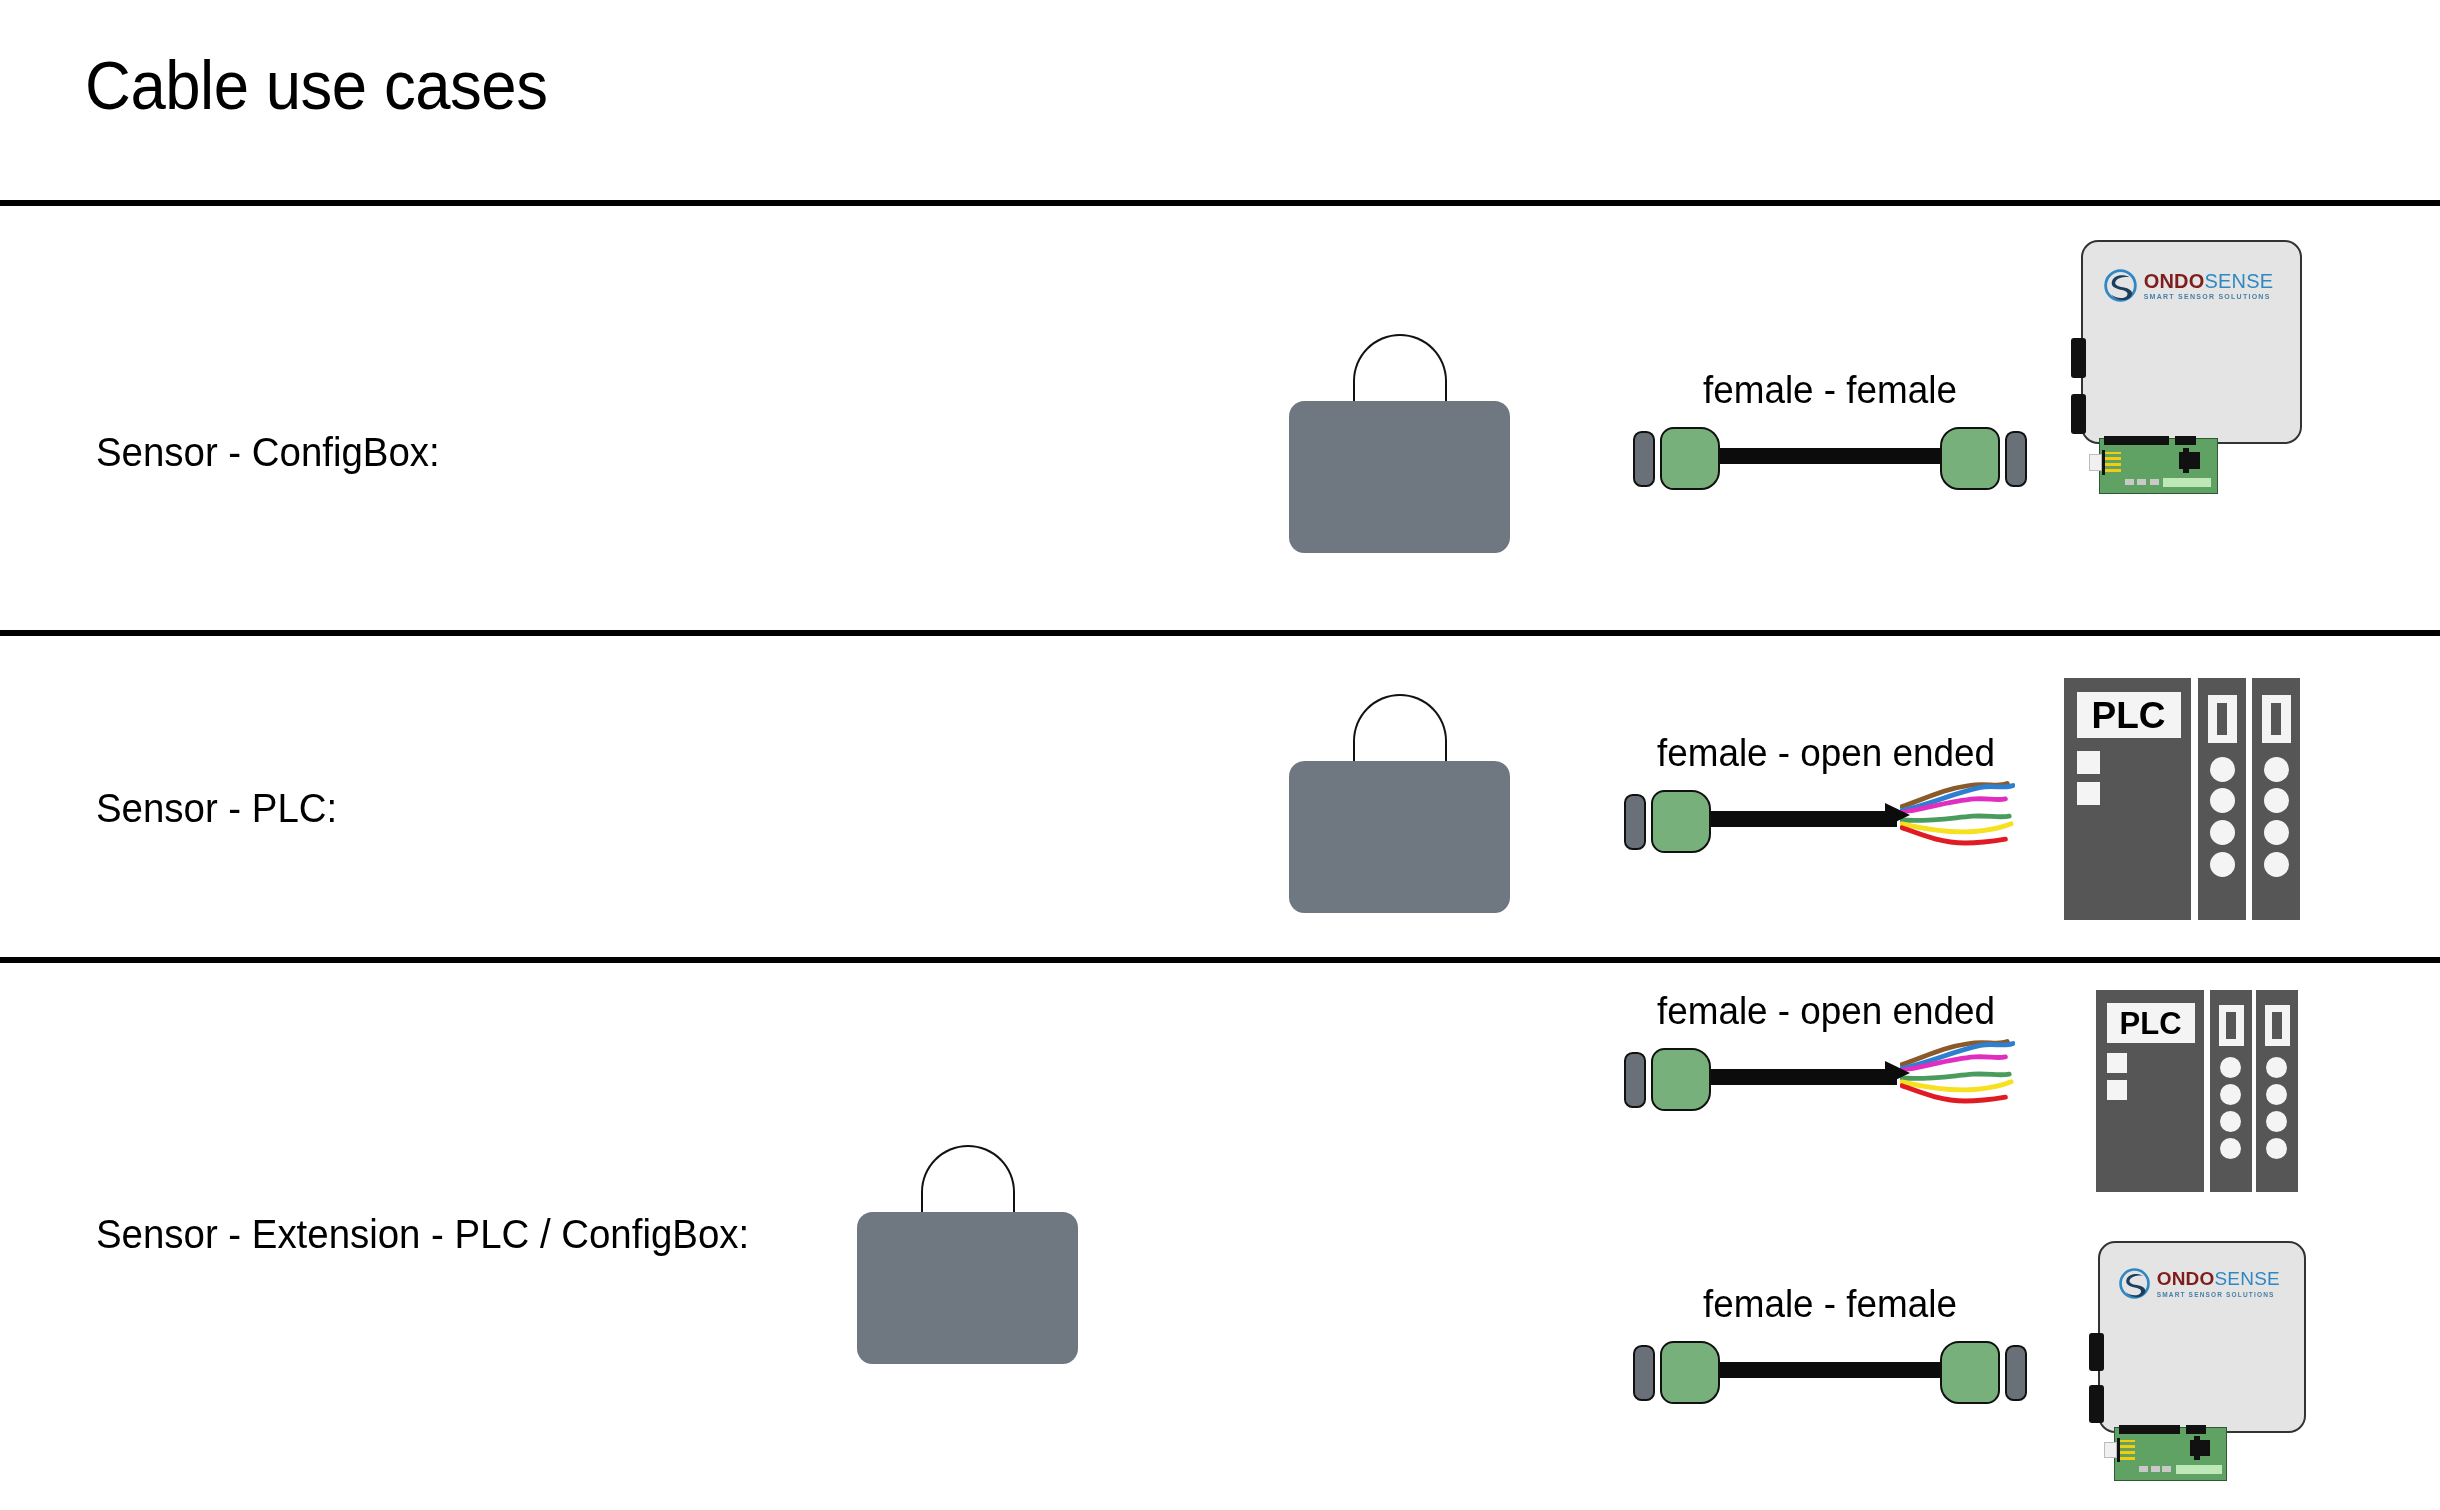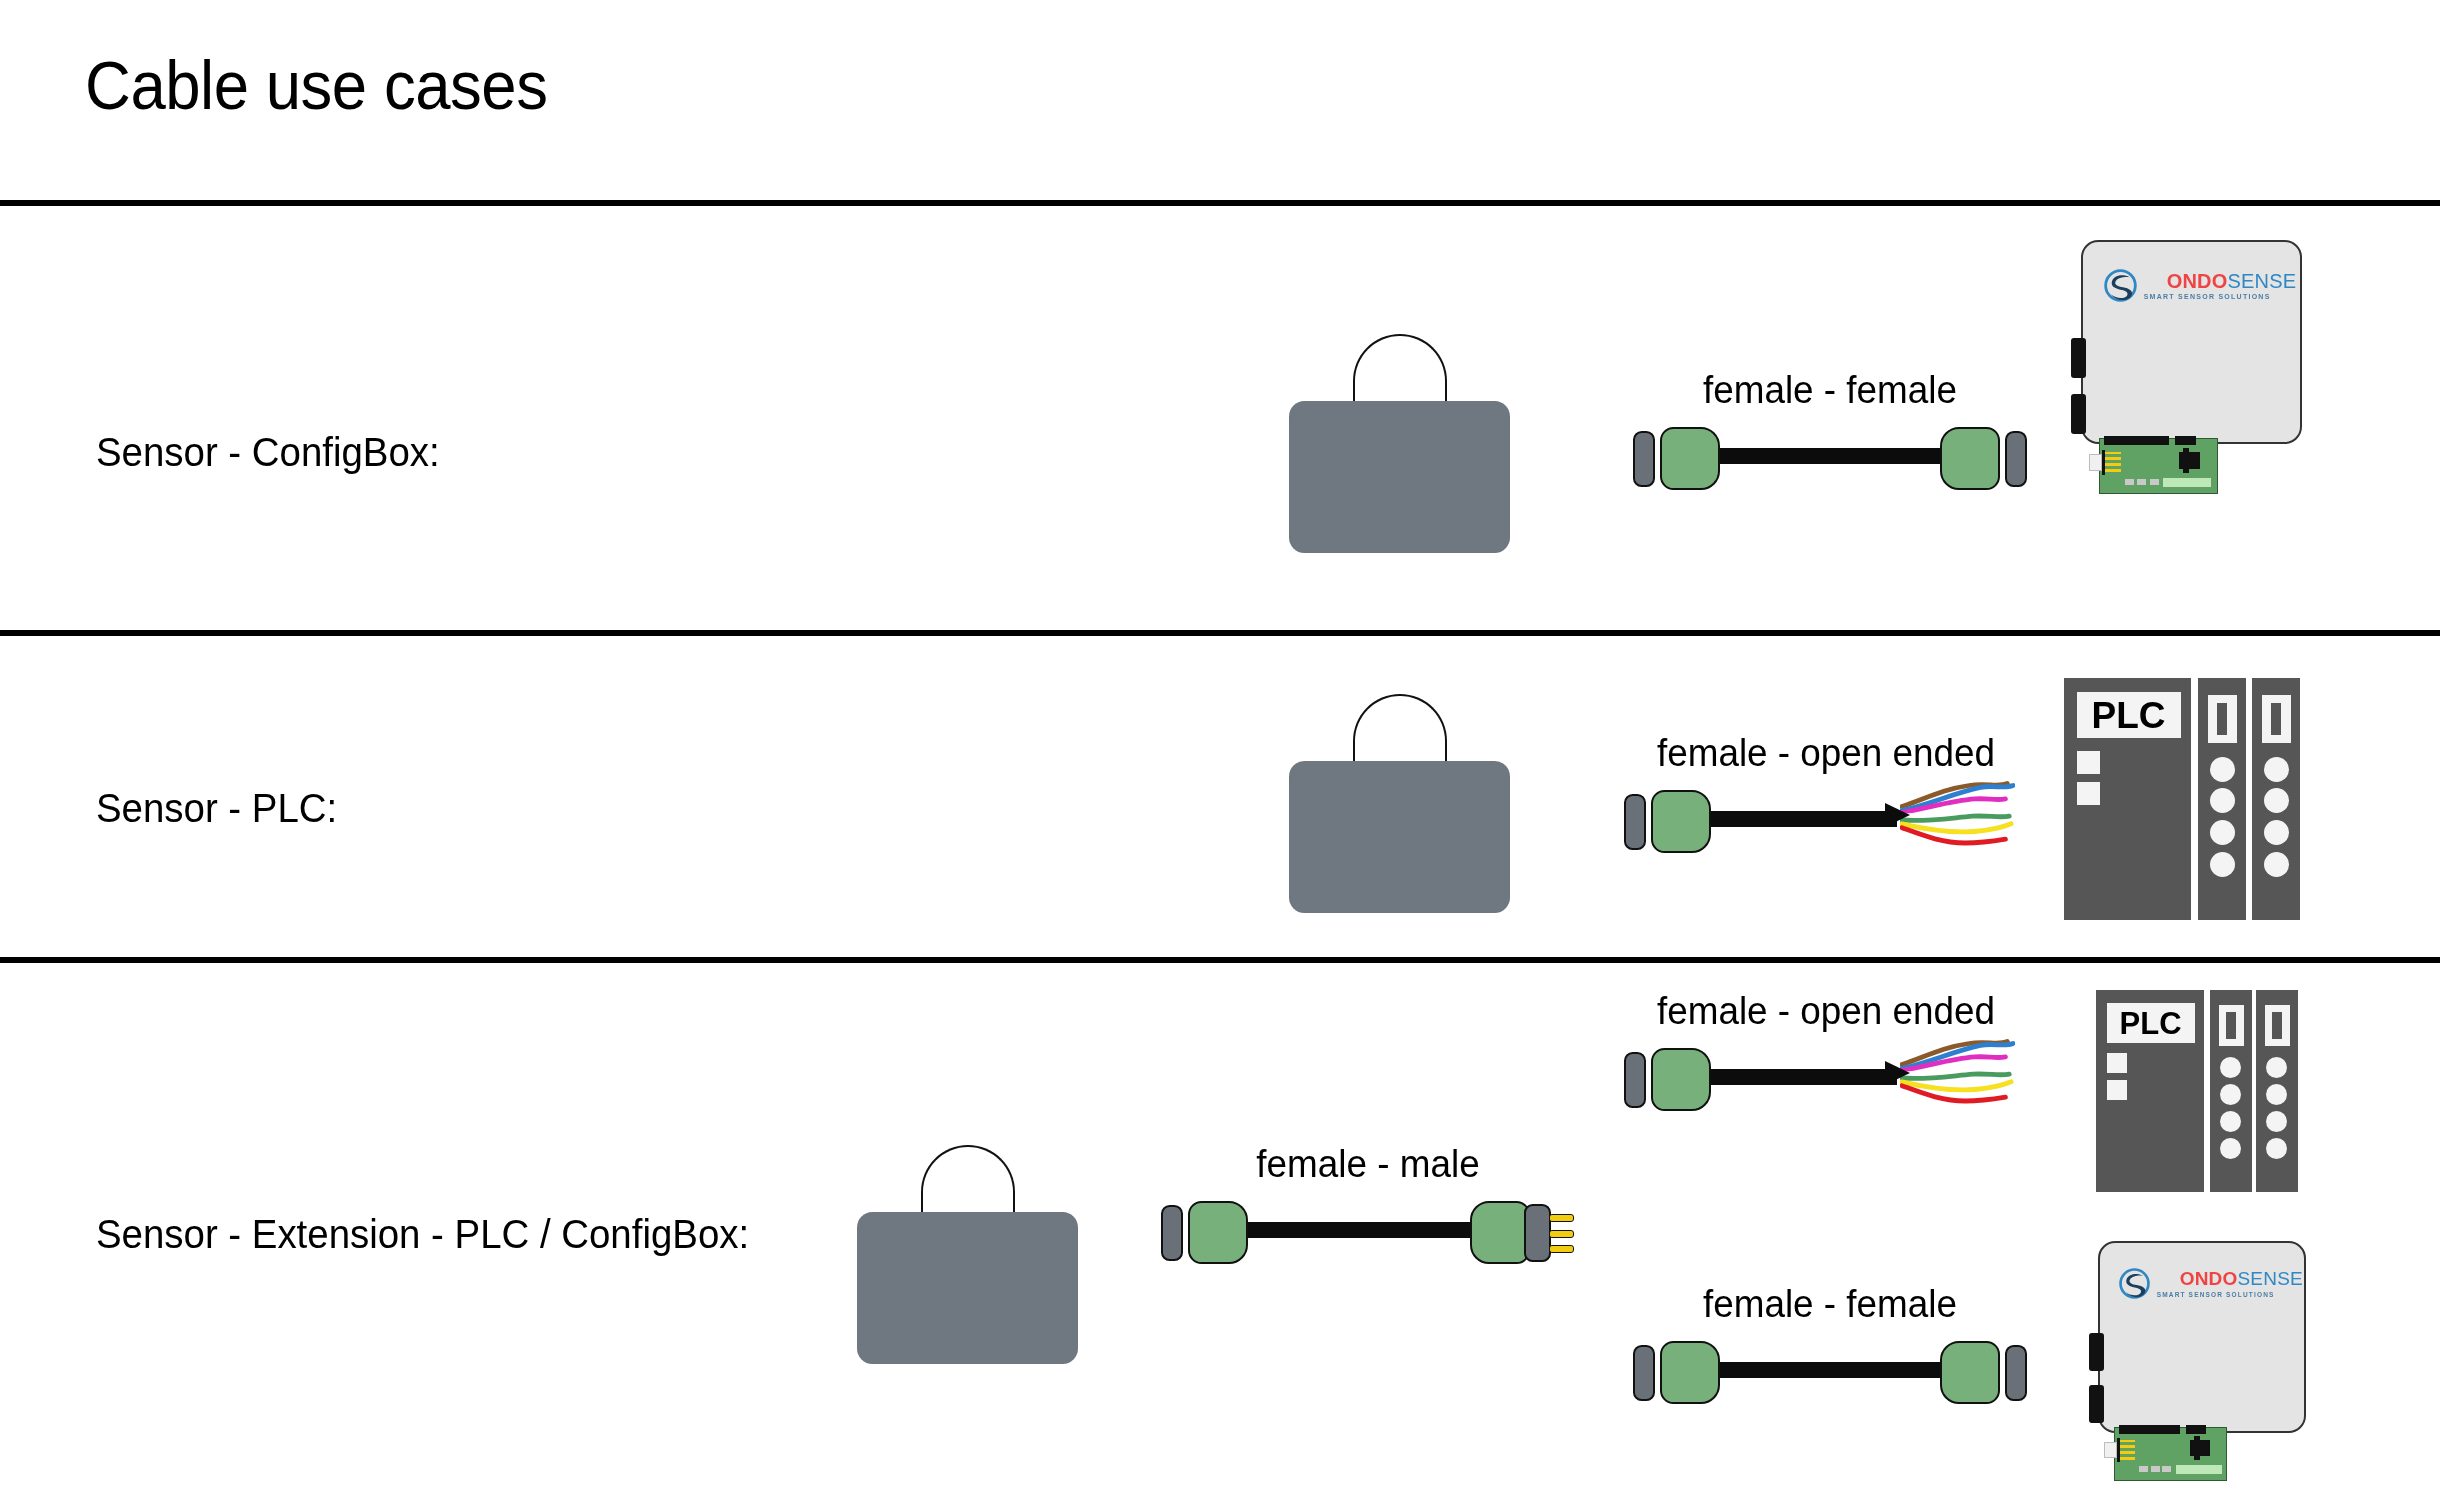--- a/index.html
+++ b/index.html
@@ -234,21 +234,21 @@
     left: -12.5px;
     width: 15.4px;
     background: #111111;
     border-radius: 2.9px;
   }
   .logo { position: absolute; display: flex; align-items: center; }
   .logo .mark { position: relative; flex: none; }
   .logo .mark svg { display: block; }
   .logo .wordwrap { display: flex; flex-direction: column; }
   .logo .word { line-height: 1; white-space: nowrap; font-weight: 700; }
-  .logo .word .ondo  { color: #ef4444; margin-left: 23px; }
+  .logo .word .ondo  { color: #7f1d1d; }
   .logo .word .sense { color: #2f88c4; font-weight: 400; }
   .logo .tagline {
     color: #4a7ea6;
     letter-spacing: 0.18em;
     white-space: nowrap;
     font-weight: 600;
   }
   .configbox .pcb {
     position: absolute;
     background: #5fa264;
@@ -379,35 +379,20 @@
     </div>
   </div>
 
   <div class="row-label r3">Sensor - Extension - PLC / ConfigBox:</div>
 
   <div class="sensor s3">
     <div class="handle"></div>
     <div class="body"></div>
   </div>
 
-  <div class="cable" style="left:1161px; top:1143px; width:413px;">
-    <div class="cable-label">female - male</div>
-    <div class="wire" style="left:65px; width:252px;"></div>
-    <div class="conn left" style="left:0; width:86px;">
-      <div class="cap"></div>
-      <div class="barrel"></div>
-    </div>
-    <div class="conn male" style="right:0; width:131px;">
-      <div class="barrel"></div>
-      <div class="mcap"></div>
-      <div class="pin p1"></div>
-      <div class="pin p2"></div>
-      <div class="pin p3"></div>
-    </div>
-  </div>
 
   <div class="cable" style="left:1624px; top:990px; width:403px;">
     <div class="cable-label">female - open ended</div>
     <div class="wire" style="left:65px; width:208px;"></div>
     <div class="conn left" style="left:0; width:86px;">
       <div class="cap"></div>
       <div class="barrel"></div>
     </div>
     <div class="open-end" style="left:261px;">
       <svg width="115" height="92" viewBox="0 0 120 96">

